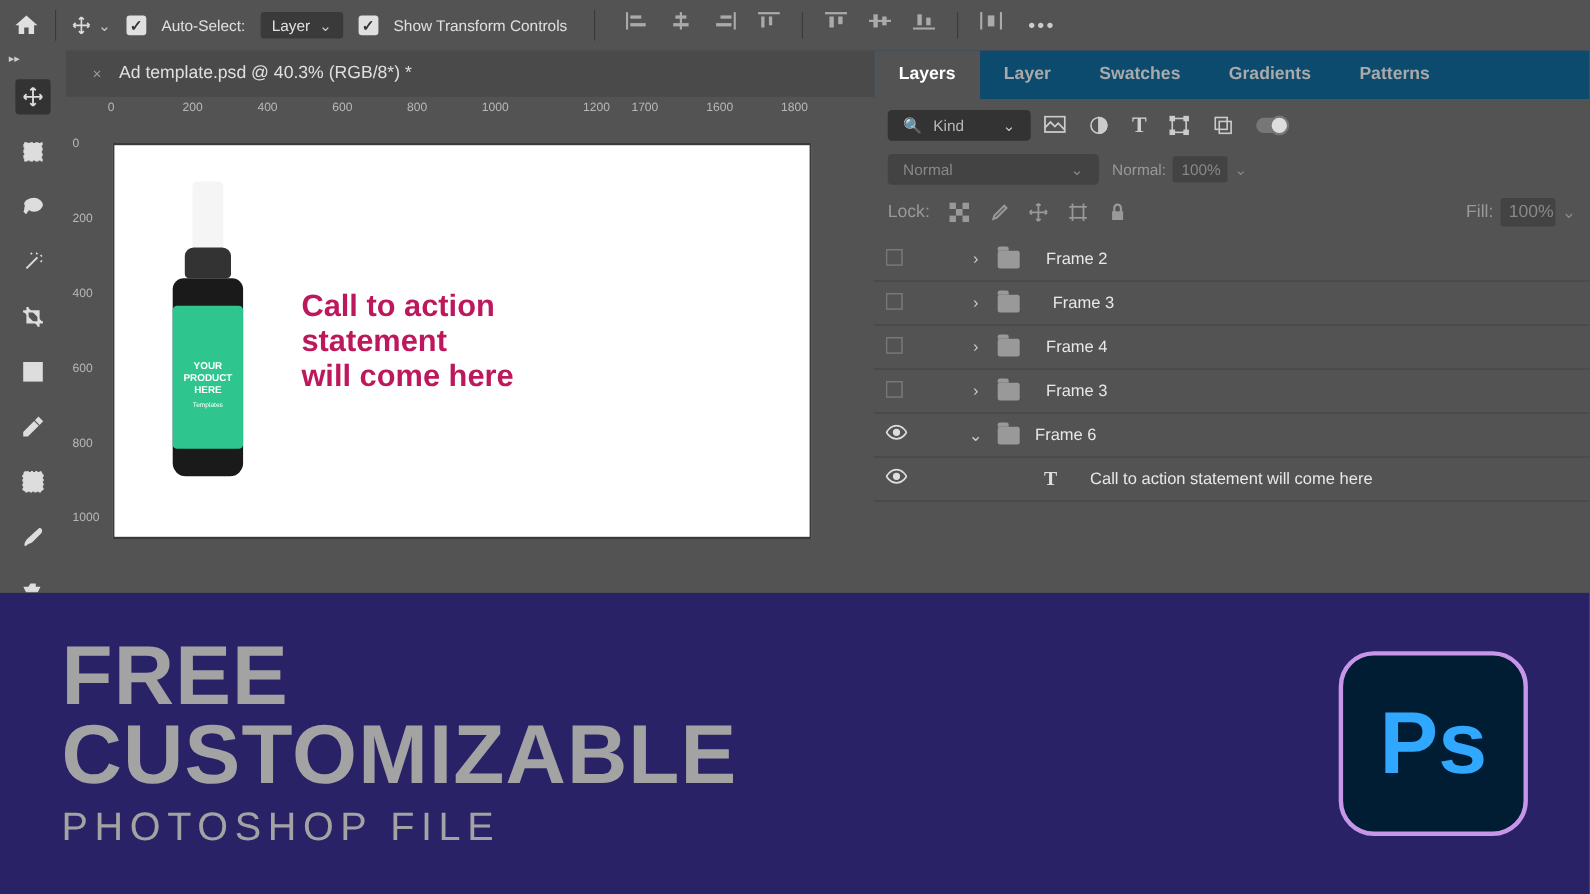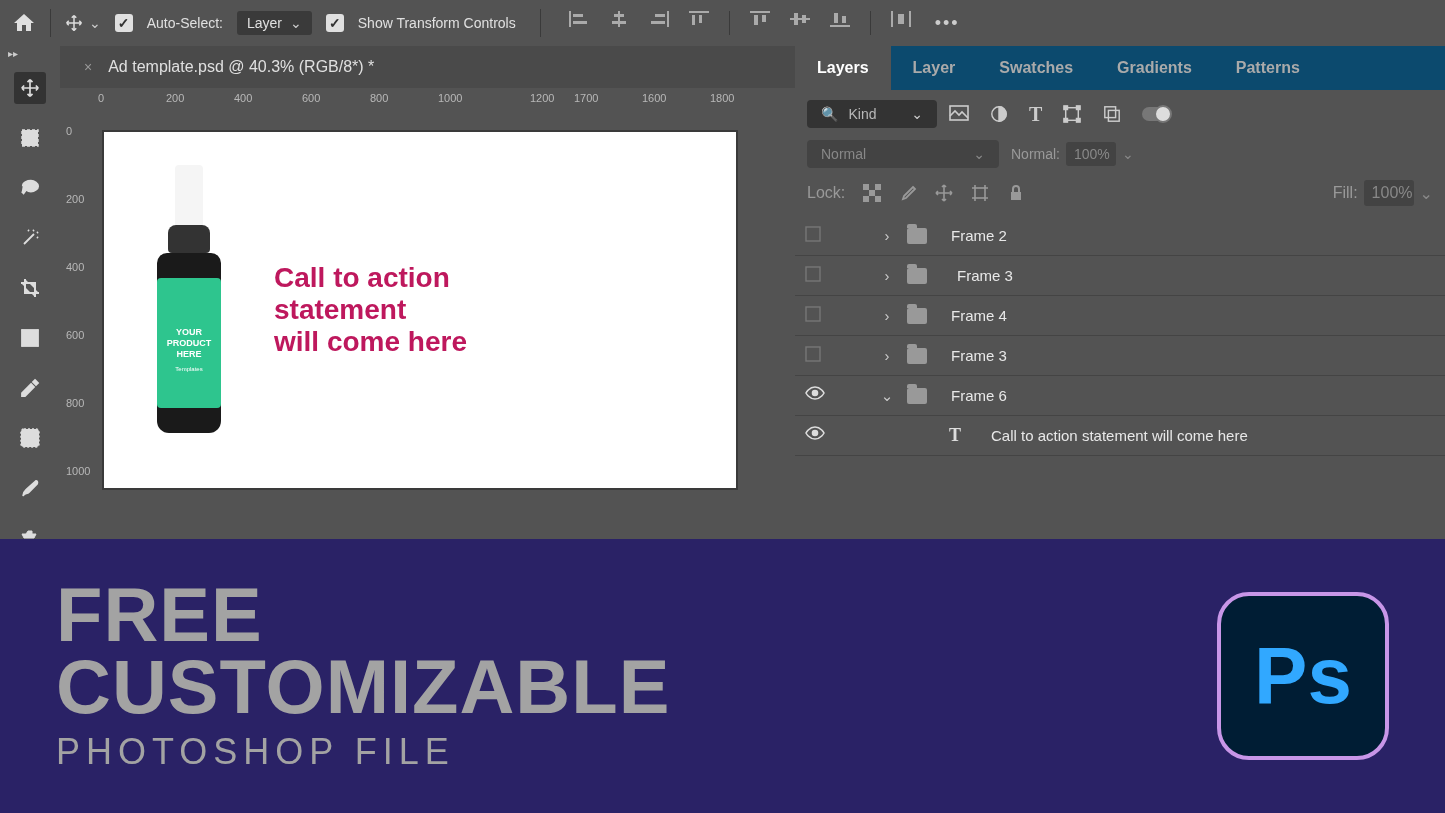--- a/index.html
+++ b/index.html
@@ -397,21 +397,21 @@
           <span style="margin-left: 10px;">Frame 3</span>
         </div>
         <div class="layer-item">
           <div class="vis-box"><svg width="20" height="14" viewBox="0 0 20 14" fill="none" stroke="#ddd" stroke-width="1.6">
               <path d="M1 7s3-6 9-6 9 6 9 6-3 6-9 6-9-6-9-6z"></path>
               <circle cx="10" cy="7" r="2.5" fill="#ddd"></circle>
             </svg></div>
           <div style="width: 28px;"></div>
           <span class="chev">⌄</span>
           <div class="folder-i"></div>
-          <span style="margin-left: 10px;">Frame 6</span>
+          <span style="">Frame 6</span>
         </div>
         <div class="layer-item">
           <div class="vis-box"><svg width="20" height="14" viewBox="0 0 20 14" fill="none" stroke="#ddd" stroke-width="1.6">
               <path d="M1 7s3-6 9-6 9 6 9 6-3 6-9 6-9-6-9-6z"></path>
               <circle cx="10" cy="7" r="2.5" fill="#ddd"></circle>
             </svg></div>
           <div style="width: 28px;"></div>
           <div class="text-layer-i indent">T</div>
           <span style="margin-left: 10px;">Call to action statement will come here</span>
         </div>

